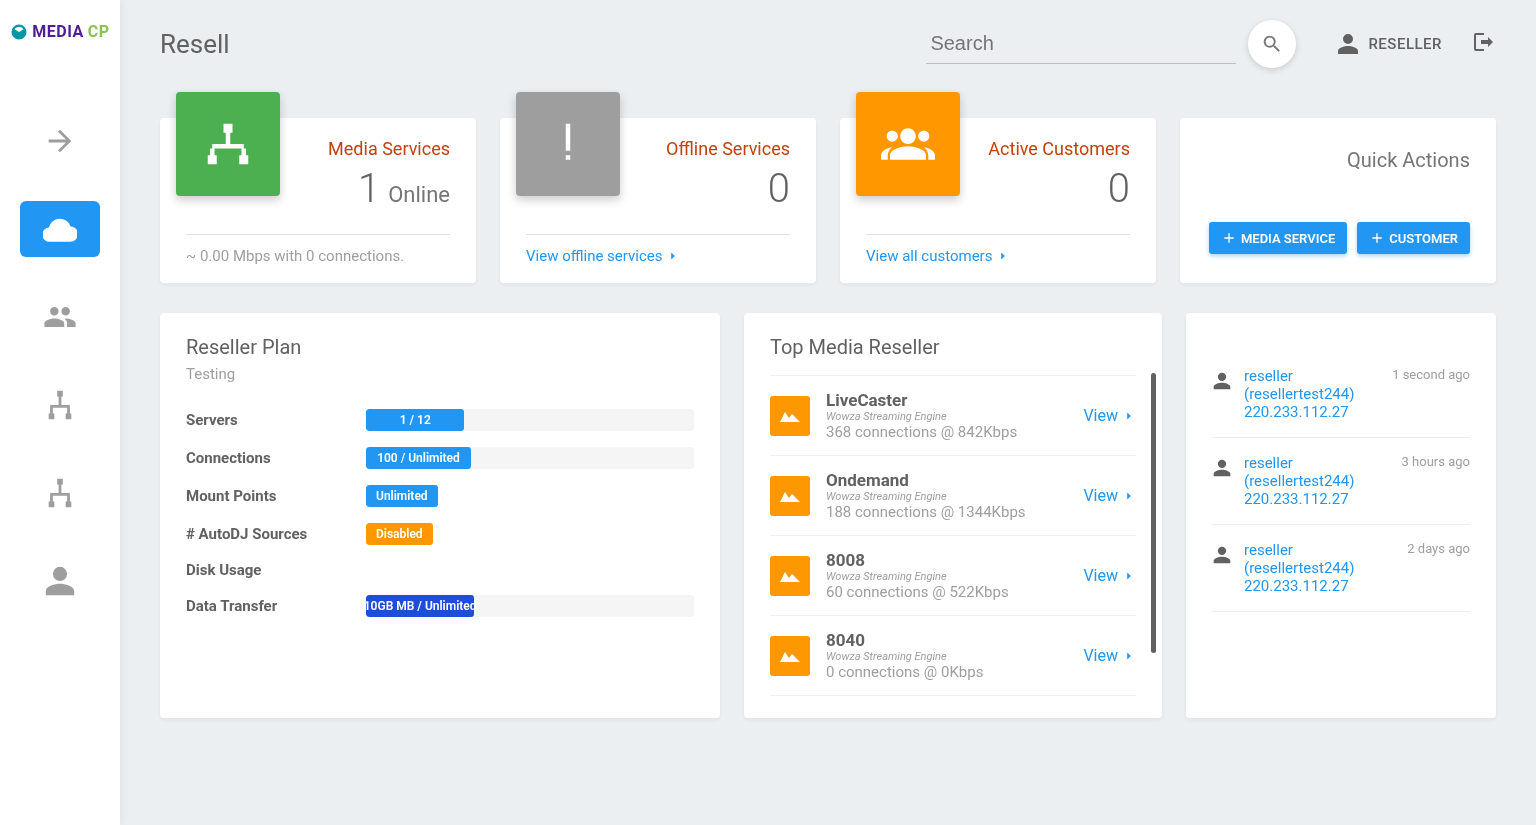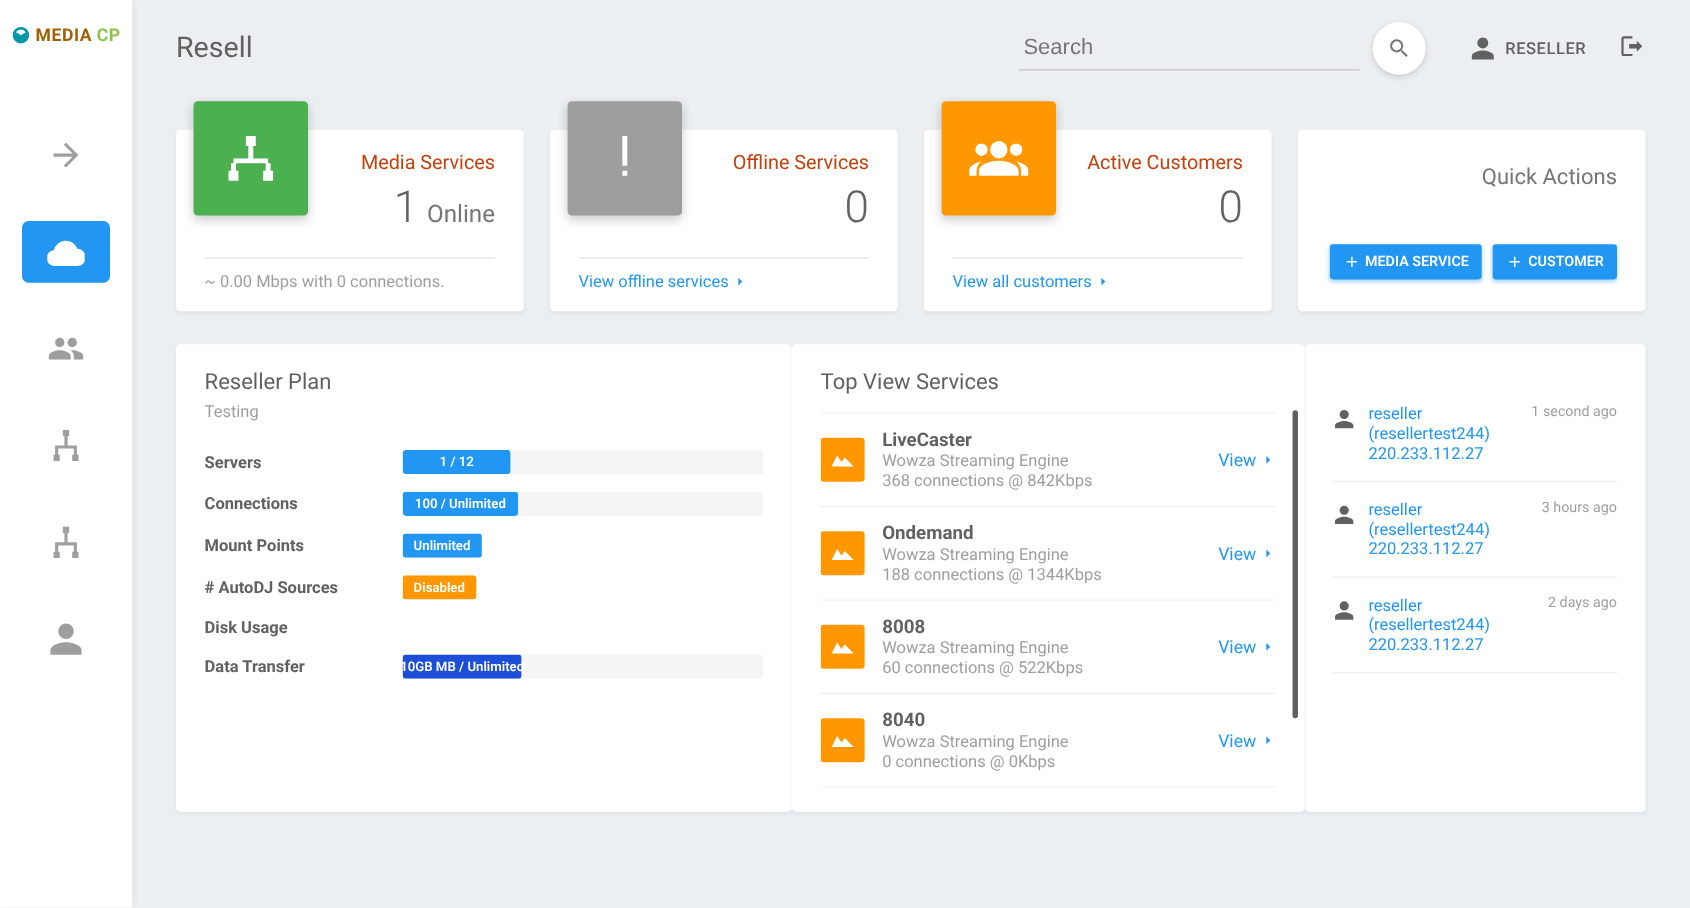--- a/index.html
+++ b/index.html
@@ -1,21 +1,21 @@
 <!DOCTYPE html>
 <html><head>
 <meta charset="utf-8">
 <style>
 * { box-sizing: border-box; margin: 0; padding: 0; }
 body { font-family: -apple-system, BlinkMacSystemFont, "Segoe UI", Roboto, Arial, sans-serif; background: #eceff1; color: #4a4a4a; width: 1536px; height: 825px; overflow: hidden; }
 
 .sidebar { position: fixed; left: 0; top: 0; width: 120px; height: 100%; background: #fff; box-shadow: 2px 0 8px rgba(0,0,0,0.05); display: flex; flex-direction: column; align-items: center; z-index: 10; }
 .logo { padding: 22px 10px; font-size: 16px; font-weight: 700; display: flex; align-items: center; gap: 4px; }
 .logo-circle { width: 18px; height: 18px; }
-.logo-media { color: #a16207; letter-spacing: 0.5px; }
+.logo-media { color: #4c1d95; letter-spacing: 0.5px; }
 .logo-cp { color: #8bc34a; letter-spacing: 0.5px; }
 .nav-items { display: flex; flex-direction: column; align-items: center; gap: 32px; margin-top: 50px; width: 100%; }
 .nav-item { width: 80px; height: 56px; display: flex; align-items: center; justify-content: center; border-radius: 6px; cursor: pointer; }
 .nav-item svg { width: 34px; height: 34px; fill: #9e9e9e; }
 .nav-item.active { background: #2196f3; }
 .nav-item.active svg { fill: #fff; }
 
 .main { margin-left: 120px; padding: 20px 40px; }
 .topbar { display: flex; align-items: center; margin-bottom: 50px; }
 .page-title { font-size: 26px; font-weight: 400; color: #616161; flex: 0 0 auto; margin-right: auto; }
@@ -45,41 +45,41 @@
 .stat-suffix { font-size: 22px; color: #757575; }
 .stat-divider { height: 1px; background: #e0e0e0; margin: 14px 0 12px; }
 .stat-footer { font-size: 15px; color: #9e9e9e; text-align: left; }
 .stat-footer.link { color: #2196f3; cursor: pointer; display: flex; align-items: center; gap: 4px; }
 .stat-footer.link svg { width: 14px; height: 14px; fill: #2196f3; }
 .qa-title { font-size: 20px; color: #757575; margin-bottom: 50px; text-align: right; }
 .qa-buttons { display: flex; gap: 10px; justify-content: flex-end; }
 .qa-btn { background: #2196f3; color: #fff; font-size: 13px; font-weight: 600; padding: 8px 12px; border-radius: 3px; display: flex; align-items: center; gap: 4px; cursor: pointer; box-shadow: 0 2px 4px rgba(33,150,243,0.4); }
 .qa-btn svg { width: 16px; height: 16px; fill: #fff; }
 
-.lower-row { display: flex; }
+.lower-row { display: flex; gap: 24px; }
 .panel { background: #fff; border-radius: 4px; box-shadow: 0 2px 4px rgba(0,0,0,0.05); padding: 22px 26px; }
 .panel-plan { flex: 0 0 560px; }
 .panel-top { flex: 1; position: relative; }
 .panel-login { flex: 0 0 310px; }
 .panel-title { font-size: 20px; color: #616161; margin-bottom: 6px; }
 .panel-sub { font-size: 15px; color: #9e9e9e; margin-bottom: 26px; }
 .plan-row { display: flex; align-items: center; margin-bottom: 16px; }
 .plan-label { flex: 0 0 180px; font-size: 15px; font-weight: 700; color: #616161; }
 .plan-bar-wrap { flex: 1; height: 22px; background: #f5f5f5; border-radius: 3px; position: relative; overflow: hidden; }
 .plan-bar-wrap.no-fill { background: transparent; }
 .plan-bar { height: 100%; display: flex; align-items: center; justify-content: center; color: #fff; font-size: 12px; font-weight: 600; padding: 0 10px; border-radius: 3px; white-space: nowrap; }
 .badge { display: inline-block; color: #fff; font-size: 12px; font-weight: 600; padding: 4px 10px; border-radius: 3px; }
 
 .svc-list { border-top: 1px solid #eee; margin-top: 16px; max-height: 360px; overflow-y: auto; }
 .svc-row { display: flex; align-items: center; gap: 16px; padding: 14px 0; border-bottom: 1px solid #eee; }
 .svc-icon { width: 40px; height: 40px; background: #ff9800; border-radius: 3px; display: flex; align-items: center; justify-content: center; flex-shrink: 0; }
 .svc-icon svg { width: 24px; height: 24px; fill: #fff; }
 .svc-info { flex: 1; }
 .svc-name { font-size: 17px; font-weight: 700; color: #616161; }
-.svc-engine { font-size: 15px; color: #9e9e9e; }
+.svc-engine { font-size: 11px; color: #9e9e9e; font-style: italic; }
 .svc-stats { font-size: 15px; color: #9e9e9e; }
 .svc-view { color: #2196f3; font-size: 16px; cursor: pointer; display: flex; align-items: center; gap: 4px; }
 .svc-view svg { width: 14px; height: 14px; fill: #2196f3; }
 .scroll-ind { position: absolute; right: 6px; top: 60px; width: 5px; height: 280px; background: #616161; border-radius: 3px; }
 
 .login-list { margin-top: 16px; }
 .login-row { display: flex; gap: 12px; padding: 16px 0; border-bottom: 1px solid #eee; }
 .login-icon svg { width: 20px; height: 20px; fill: #616161; margin-top: 4px; }
 .login-body { flex: 1; }
 .login-user { color: #2196f3; font-size: 15px; cursor: pointer; }
@@ -265,21 +265,21 @@
       </div>
       <div class="plan-row">
         <div class="plan-label">Data Transfer</div>
         <div class="plan-bar-wrap">
             <div class="plan-bar" style="background:#1d4ed8;width:33%">10GB MB / Unlimited</div>
           </div>
       </div>
     </div>
 
     <div class="panel panel-top">
-      <div class="panel-title">Top View Services</div>
+      <div class="panel-title">Top Media Reseller</div>
       <div class="scroll-ind"></div>
       <div class="svc-list" id="svc-list">
           <div class="svc-row">
     <div class="svc-icon">
       <svg viewBox="0 0 24 24">
                 <path d="M2 18l5-10 4 6 3-4 8 8z"></path>
               </svg>
     </div>
     <div class="svc-info">
       <div class="svc-name">LiveCaster</div>

